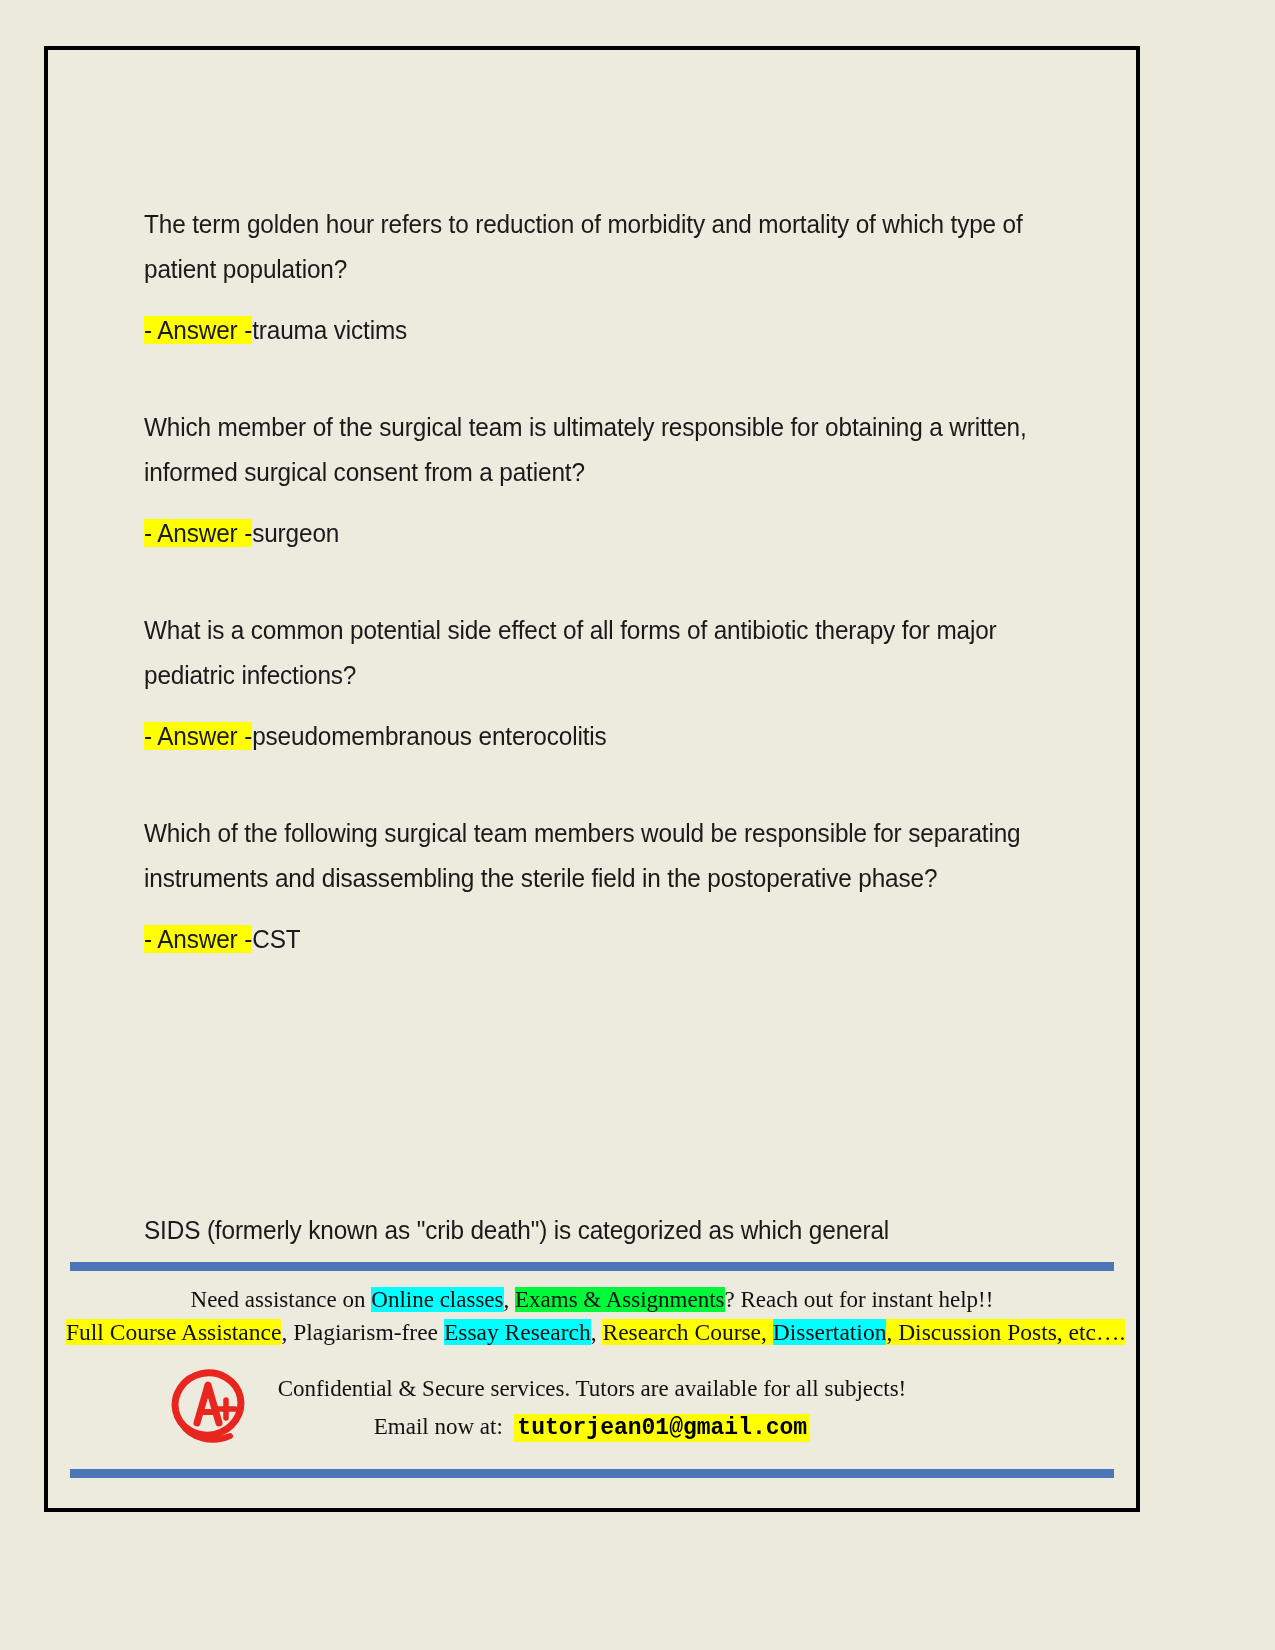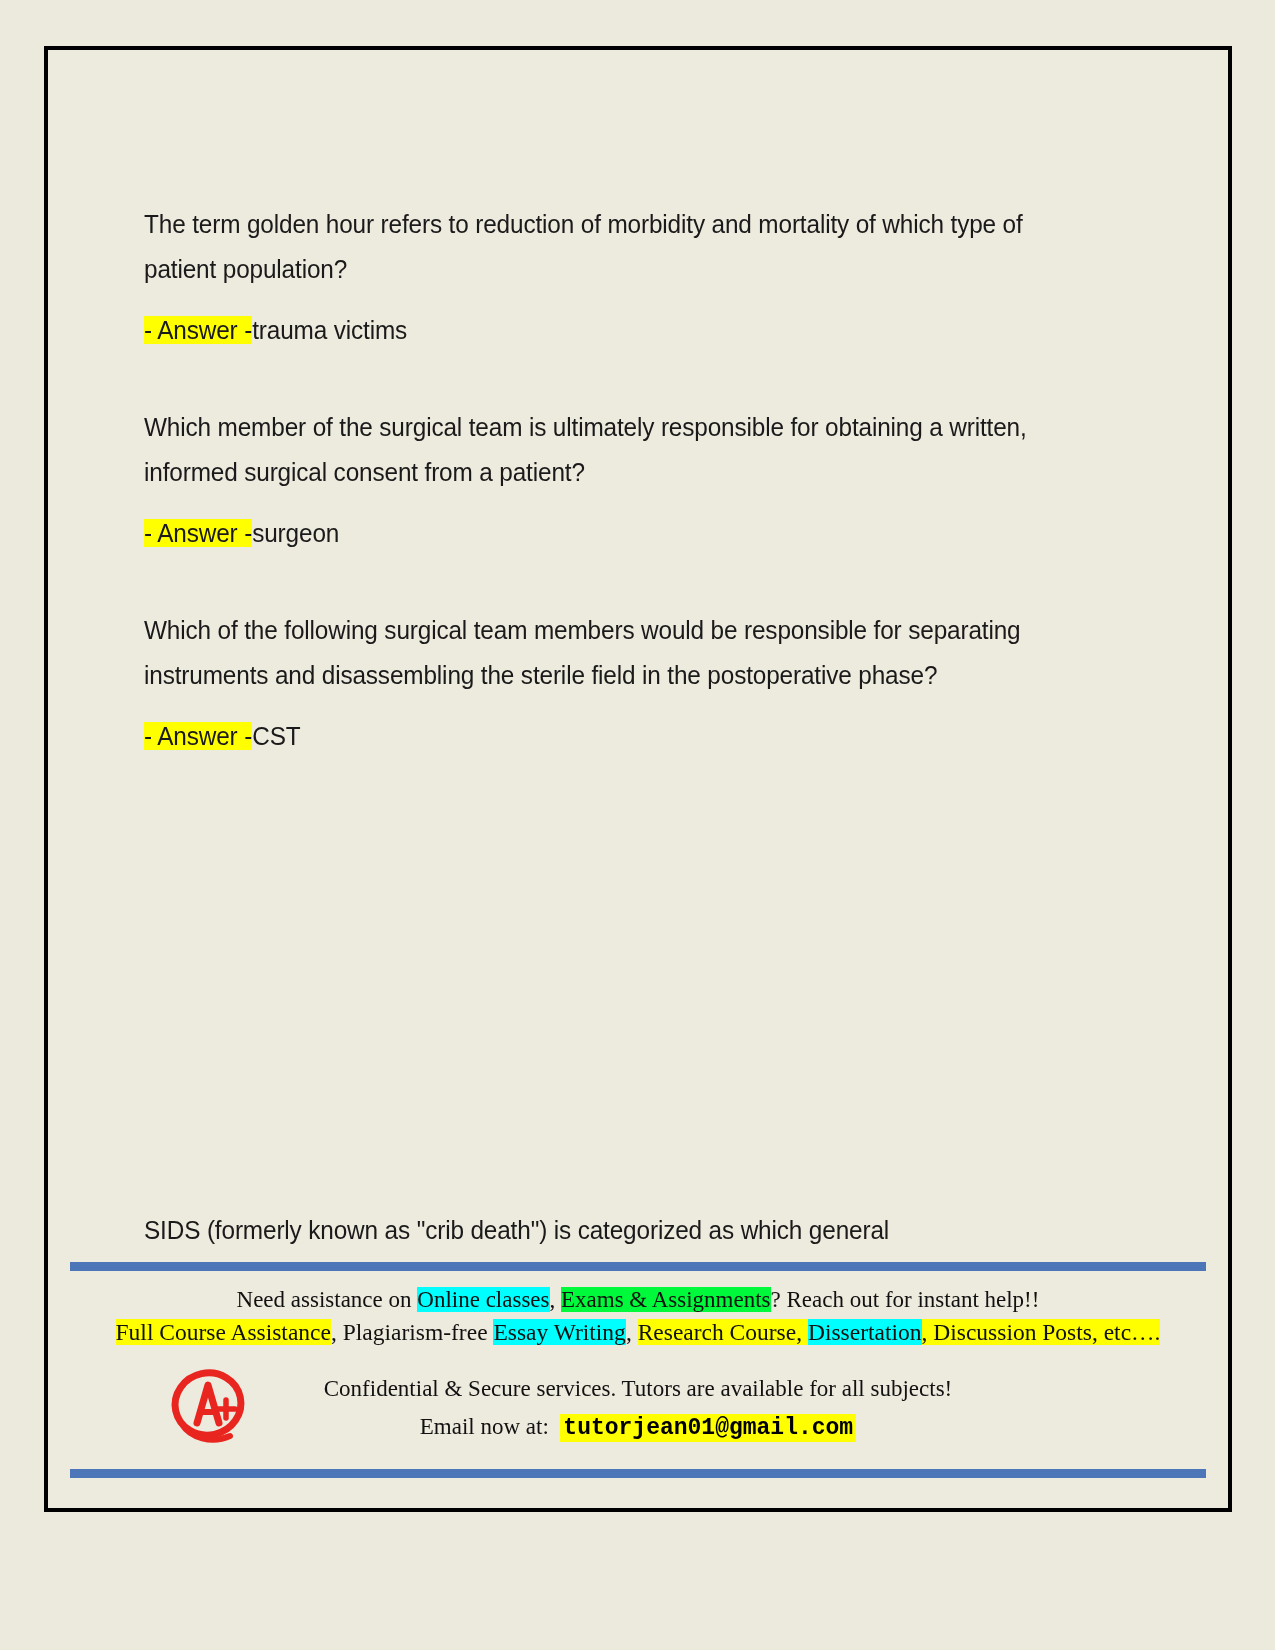--- a/index.html
+++ b/index.html
@@ -12,21 +12,21 @@
     height: 1650px;
     font-family: "Liberation Sans", sans-serif;
     overflow: hidden;
   }
 
   
   .page-frame {
     position: absolute;
     left: 44px;
     top: 46px;
-    width: 1188px;
+    width: 1096px;
     height: 1466px;
     border: 4px solid #000000;
     background: #edeade;
     box-sizing: border-box;
   }
 
   .page-inner {
     position: relative;
     width: 100%;
     height: 100%;
@@ -181,38 +181,42 @@
       <div class="qa-block">
         <div class="q-text">The term golden hour refers to reduction of morbidity and mortality of which type of patient population?</div>
         <div class="a-line"><span class="hl-yellow">- Answer -</span><span>trauma victims</span></div>
       </div>
 
       <div class="qa-block">
         <div class="q-text">Which member of the surgical team is ultimately responsible for obtaining a written, informed surgical consent from a patient?</div>
         <div class="a-line"><span class="hl-yellow">- Answer -</span><span>surgeon</span></div>
       </div>
 
+      <div class="qa-block">
+        <div class="q-text">What is a common potential side effect of all forms of antibiotic therapy for major pediatric infections?</div>
+        <div class="a-line"><span class="hl-yellow">- Answer -</span><span>pseudomembranous enterocolitis</span></div>
+      </div>
 
       <div class="qa-block">
         <div class="q-text">Which of the following surgical team members would be responsible for separating instruments and disassembling the sterile field in the postoperative phase?</div>
         <div class="a-line"><span class="hl-yellow">- Answer -</span><span>CST</span></div>
       </div>
 
     </div>
 
     <div class="trailing-q">SIDS (formerly known as "crib death") is categorized as which general</div>
 
     <div class="footer">
 
       <div class="divider top"></div>
 
       <div class="promo">
         <div><span>Need assistance on </span><span class="hl-cyan">Online classes</span><span>, </span><span class="hl-green">Exams &amp; Assignments</span><span>? Reach out for instant help!!</span></div>
 
-        <div class="promo-line2"><span class="hl-yellow-f">Full Course Assistance</span><span>, Plagiarism-free </span><span class="hl-cyan">Essay Writing</span><span>, </span><span class="hl-yellow-f">Research Course, </span><span class="hl-cyan">Dissertation</span><span class="hl-yellow-f">, </span><span class="hl-yellow-f">Discussion Posts, etc….</span></div>
+        <div class="promo-line2"><span class="hl-yellow-f">Full Course Assistance</span><span>, Plagiarism-free </span><span class="hl-cyan">Essay Research</span><span>, </span><span class="hl-yellow-f">Research Course, </span><span class="hl-cyan">Dissertation</span><span class="hl-yellow-f">, </span><span class="hl-yellow-f">Discussion Posts, etc….</span></div>
       </div>
 
       <div class="logo-wrap">
         <svg width="86" height="80" viewBox="0 0 86 80" xmlns="http://www.w3.org/2000/svg">
           <ellipse cx="42" cy="38" rx="33" ry="31" fill="none" stroke="#e8251f" stroke-width="7" stroke-linecap="round" transform="rotate(-12 42 38)"></ellipse>
           <path d="M16 58 C24 72 46 78 64 70" fill="none" stroke="#e8251f" stroke-width="6" stroke-linecap="round"></path>
           <path d="M31 57 L42 19 L53 57" fill="none" stroke="#e8251f" stroke-width="7" stroke-linecap="round" stroke-linejoin="round"></path>
           <path d="M34 46 L50 46" fill="none" stroke="#e8251f" stroke-width="6" stroke-linecap="round"></path>
           <path d="M60 34 L60 52" fill="none" stroke="#e8251f" stroke-width="5.5" stroke-linecap="round"></path>
           <path d="M52 43 L69 43" fill="none" stroke="#e8251f" stroke-width="5.5" stroke-linecap="round"></path>

